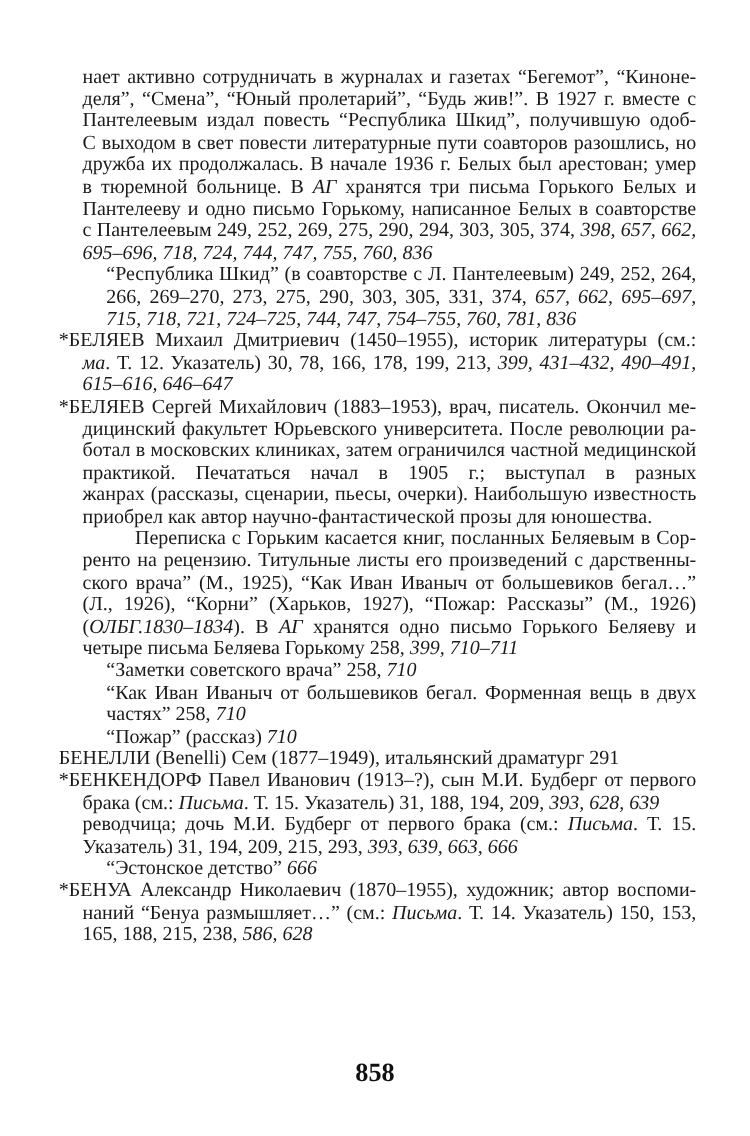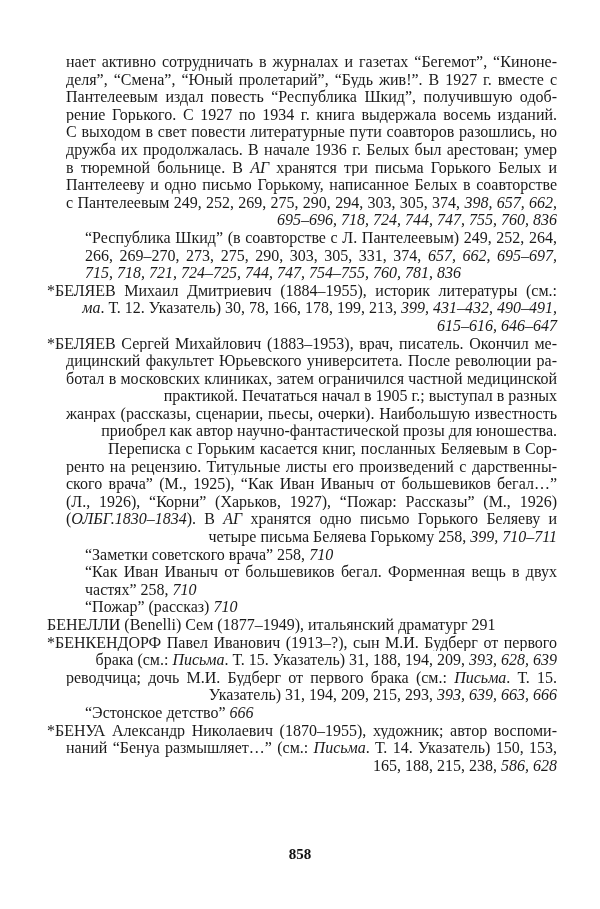--- a/index.html
+++ b/index.html
@@ -5,49 +5,48 @@
   html, body { margin:0; padding:0; background:#ffffff; }
   body { width:600px; height:909px; position:relative; overflow:hidden; }
   .page { position:absolute; left:0; top:0; width:600px; height:909px; }
   .text {
     position:absolute; left:47px; top:53px; width:510px;
     font-family:"Liberation Serif", serif; font-size:16px; line-height:17.6px;
     color:#1a1a1a;
   }
   .ln { white-space:nowrap; height:17.6px; }
   .j { text-align:justify; text-align-last:justify; white-space:normal; height:17.6px; overflow:hidden; }
-  .in1 { padding-left:19px;text-align:right; }
+  .in1 { padding-left:19px; }
   .in2 { padding-left:38px; }
   .in3 { padding-left:61px; }
   .hw { padding-left:0; }
   i { font-style:italic; }
   .pnum {
     position:absolute; left:0; width:600px; top:846px; text-align:center;
-    font-family:"Liberation Serif", serif; font-weight:bold; font-size:15px; color:#111;
+    font-family:"Liberation Serif", serif; font-weight:bold; font-size:21px; color:#111;
   }
 </style>
 </head>
 <body>
 
 <div class="page">
   <div class="text" id="text">
       <div class="j in1"><span>нает активно сотрудничать в журналах и газетах “Бегемот”, “Киноне-</span></div>
       <div class="j in1"><span>деля”, “Смена”, “Юный пролетарий”, “Будь жив!”. В 1927 г. вместе с</span></div>
       <div class="j in1"><span>Пантелеевым издал повесть “Республика Шкид”, получившую одоб-</span></div>
-      <div class="j in1"><span>рение Горького. С 1927 по 1934 г. книга выдержала восемь изданий.</span></div>
       <div class="j in1"><span>С выходом в свет повести литературные пути соавторов разошлись, но</span></div>
       <div class="j in1"><span>дружба их продолжалась. В начале 1936 г. Белых был арестован; умер</span></div>
       <div class="j in1"><span>в тюремной больнице. В </span><i>АГ</i><span> хранятся три письма Горького Белых и</span></div>
       <div class="j in1"><span>Пантелееву и одно письмо Горькому, написанное Белых в соавторстве</span></div>
       <div class="j in1"><span>с Пантелеевым 249, 252, 269, 275, 290, 294, 303, 305, 374, </span><i>398, 657, 662,</i></div>
       <div class="ln in1"><i>695–696, 718, 724, 744, 747, 755, 760, 836</i></div>
       <div class="j in2"><span>“Республика Шкид” (в соавторстве с Л. Пантелеевым) 249, 252, 264,</span></div>
       <div class="j in2"><span>266, 269–270, 273, 275, 290, 303, 305, 331, 374, </span><i>657, 662, 695–697,</i></div>
       <div class="ln in2"><i>715, 718, 721, 724–725, 744, 747, 754–755, 760, 781, 836</i></div>
-      <div class="j hw"><span>*БЕЛЯЕВ Михаил Дмитриевич (1884–1955), историк литературы (см.: </span><i>Пись-</i></div>
+      <div class="j hw"><span>*БЕЛЯЕВ Михаил Дмитриевич (1450–1955), историк литературы (см.: </span><i>Пись-</i></div>
       <div class="j in1"><i>ма</i><span>. Т. 12. Указатель) 30, 78, 166, 178, 199, 213, </span><i>399, 431–432, 490–491, 601,</i></div>
       <div class="ln in1"><i>615–616, 646–647</i></div>
       <div class="j hw"><span>*БЕЛЯЕВ Сергей Михайлович (1883–1953), врач, писатель. Окончил ме-</span></div>
       <div class="j in1"><span>дицинский факультет Юрьевского университета. После революции ра-</span></div>
       <div class="j in1"><span>ботал в московских клиниках, затем ограничился частной медицинской</span></div>
       <div class="j in1"><span>практикой. Печататься начал в 1905 г.; выступал в разных литературных</span></div>
       <div class="j in1"><span>жанрах (рассказы, сценарии, пьесы, очерки). Наибольшую известность</span></div>
       <div class="ln in1"><span>приобрел как автор научно-фантастической прозы для юношества.</span></div>
       <div class="j in3"><span>Переписка с Горьким касается книг, посланных Беляевым в Сор-</span></div>
       <div class="j in1"><span>ренто на рецензию. Титульные листы его произведений с дарственны-</span></div>

